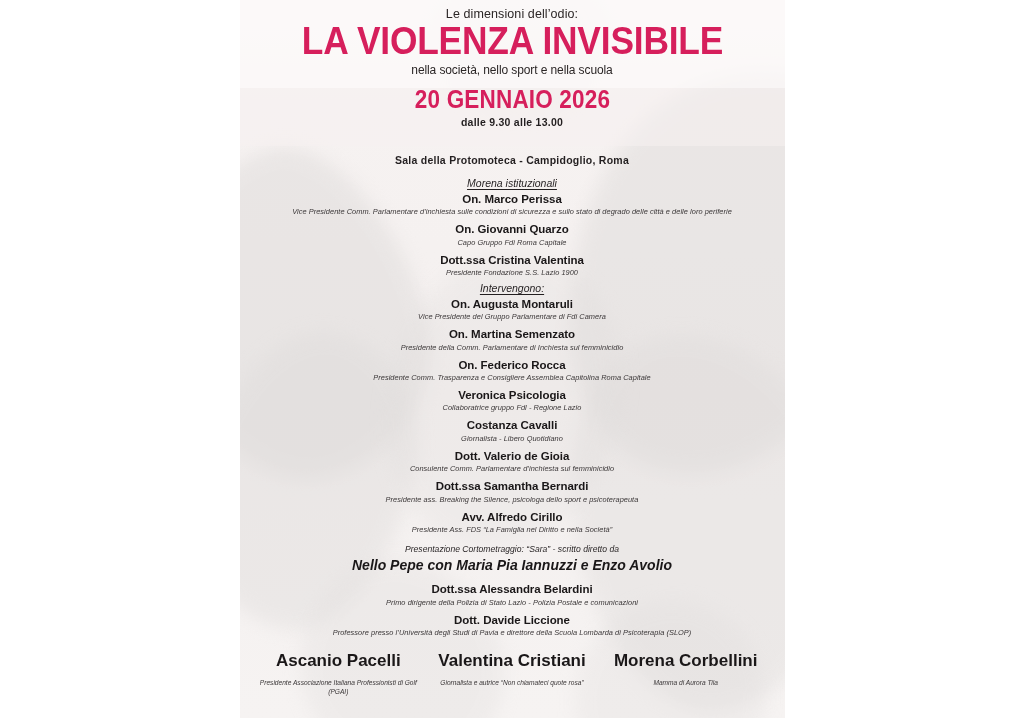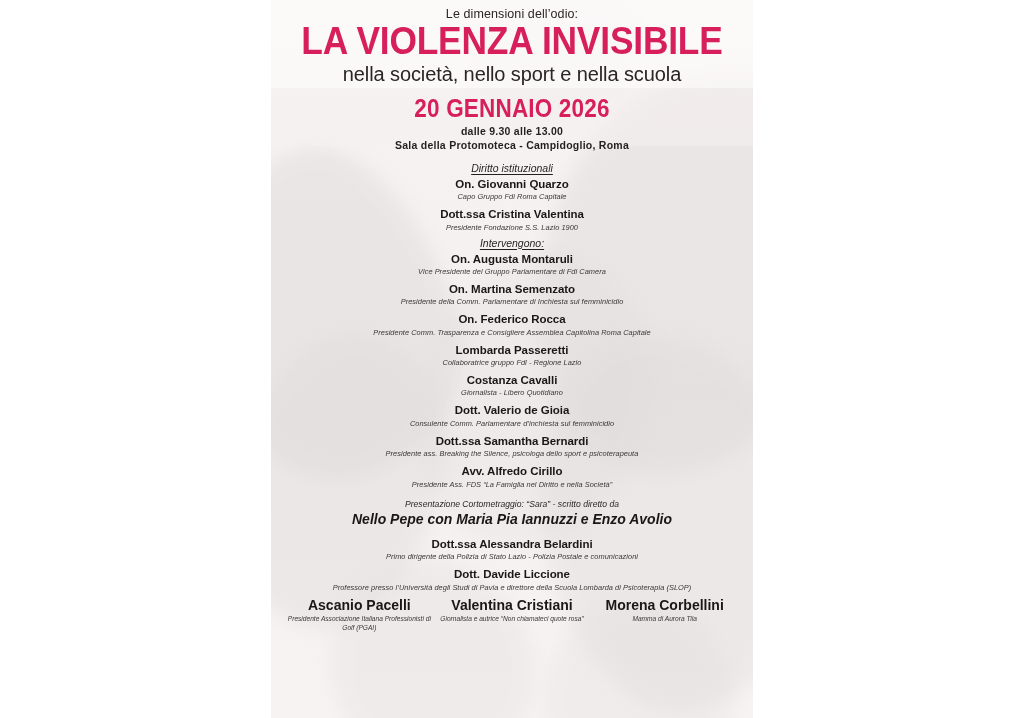--- a/index.html
+++ b/index.html
@@ -21,21 +21,21 @@
     width: 1024px;
     height: 718px;
     background: #ffffff;
     display: flex;
     justify-content: center;
   }
 
   
   #poster {
     position: relative;
-    width: 482px;
+    width: 545px;
     height: 718px;
     background: #5eead4;
     overflow: hidden;
     box-sizing: border-box;
   }
 
   
   .bg-layer {
     position: absolute;
     inset: 0;
@@ -110,21 +110,21 @@
     line-height: .98;
     font-weight: 700;
     color: #d61f5c;
     letter-spacing: -0.2px;
     margin: 0 0 3px 0;
     transform: scaleX(.93);
     transform-origin: center;
   }
 
   .subtitle {
-    font-size: 20px;
+    font-size: 12px;
     font-weight: 400;
     color: #2b2626;
     margin: 0 0 8px 0;
     letter-spacing: -0.1px;
   }
 
   .date {
     font-family: "Liberation Sans Narrow", "Liberation Sans", sans-serif;
     font-size: 25px;
     font-weight: 700;
@@ -136,21 +136,21 @@
   }
 
   .time, .venue {
     font-size: 10.5px;
     font-weight: 700;
     color: #231f20;
     letter-spacing: .25px;
     margin: 0;
     line-height: 1.32;
   }
-  .venue { margin-bottom: 9px; }
+  .venue { margin-bottom: 9px; margin-top: 24px; }
 
   .section-head {
     font-size: 10.5px;
     font-style: italic;
     font-weight: 400;
     text-decoration: underline;
     text-underline-offset: 2px;
     color: #231f20;
     margin: 0 0 3px 0;
   }
@@ -200,24 +200,24 @@
   
   .roundtable {
     display: flex;
     justify-content: center;
     align-items: flex-start;
     gap: 4px;
     margin-top: 4px;
   }
   .rt-col { flex: 1 1 0; min-width: 0; padding: 0 2px; }
   .rt-name {
-    font-size: 14px;
+    font-size: 17px;
     font-weight: 700;
     color: #1a1718;
-    margin: 0;
+    margin: 8px;
     line-height: 1.25;
   }
   .rt-role {
     font-size: 6.6px;
     font-style: italic;
     color: #3a3637;
     margin: 1px 0 0 0;
     line-height: 1.3;
   }
 </style>
@@ -243,22 +243,26 @@
 
     <div id="content">
 
       <p class="kicker">Le dimensioni dell’odio:</p>
       <h1 class="title">LA VIOLENZA INVISIBILE</h1>
       <p class="subtitle">nella società, nello sport e nella scuola</p>
       <p class="date">20 GENNAIO 2026</p>
       <p class="time">dalle 9.30 alle 13.00</p>
       <p class="venue">Sala della Protomoteca - Campidoglio, Roma</p>
 
-      <p class="section-head">Diritto istituzionali</p>
-
+      <p class="section-head">Morena istituzionali</p>
+
+      <div class="speaker">
+        <p class="sp-name">On. Marco Perissa</p>
+        <p class="sp-role">Vice Presidente Comm. Parlamentare d’inchiesta sulle condizioni di sicurezza e sullo stato di degrado delle città e delle loro periferie</p>
+      </div>
       <div class="speaker">
         <p class="sp-name">On. Giovanni Quarzo</p>
         <p class="sp-role">Capo Gruppo Fdi Roma Capitale</p>
       </div>
       <div class="speaker">
         <p class="sp-name">Dott.ssa Cristina Valentina</p>
         <p class="sp-role">Presidente Fondazione S.S. Lazio 1900</p>
       </div>
 
       <p class="section-head sp-top">Intervengono:</p>
@@ -269,21 +273,21 @@
       </div>
       <div class="speaker">
         <p class="sp-name">On. Martina Semenzato</p>
         <p class="sp-role">Presidente della Comm. Parlamentare di Inchiesta sul femminicidio</p>
       </div>
       <div class="speaker">
         <p class="sp-name">On. Federico Rocca</p>
         <p class="sp-role">Presidente Comm. Trasparenza e Consigliere Assemblea Capitolina Roma Capitale</p>
       </div>
       <div class="speaker">
-        <p class="sp-name">Lombarda Passeretti</p>
+        <p class="sp-name">Veronica Psicologia</p>
         <p class="sp-role">Collaboratrice gruppo Fdl - Regione Lazio</p>
       </div>
       <div class="speaker">
         <p class="sp-name">Costanza Cavalli</p>
         <p class="sp-role">Giornalista - Libero Quotidiano</p>
       </div>
       <div class="speaker">
         <p class="sp-name">Dott. Valerio de Gioia</p>
         <p class="sp-role">Consulente Comm. Parlamentare d’inchiesta sul femminicidio</p>
       </div>

